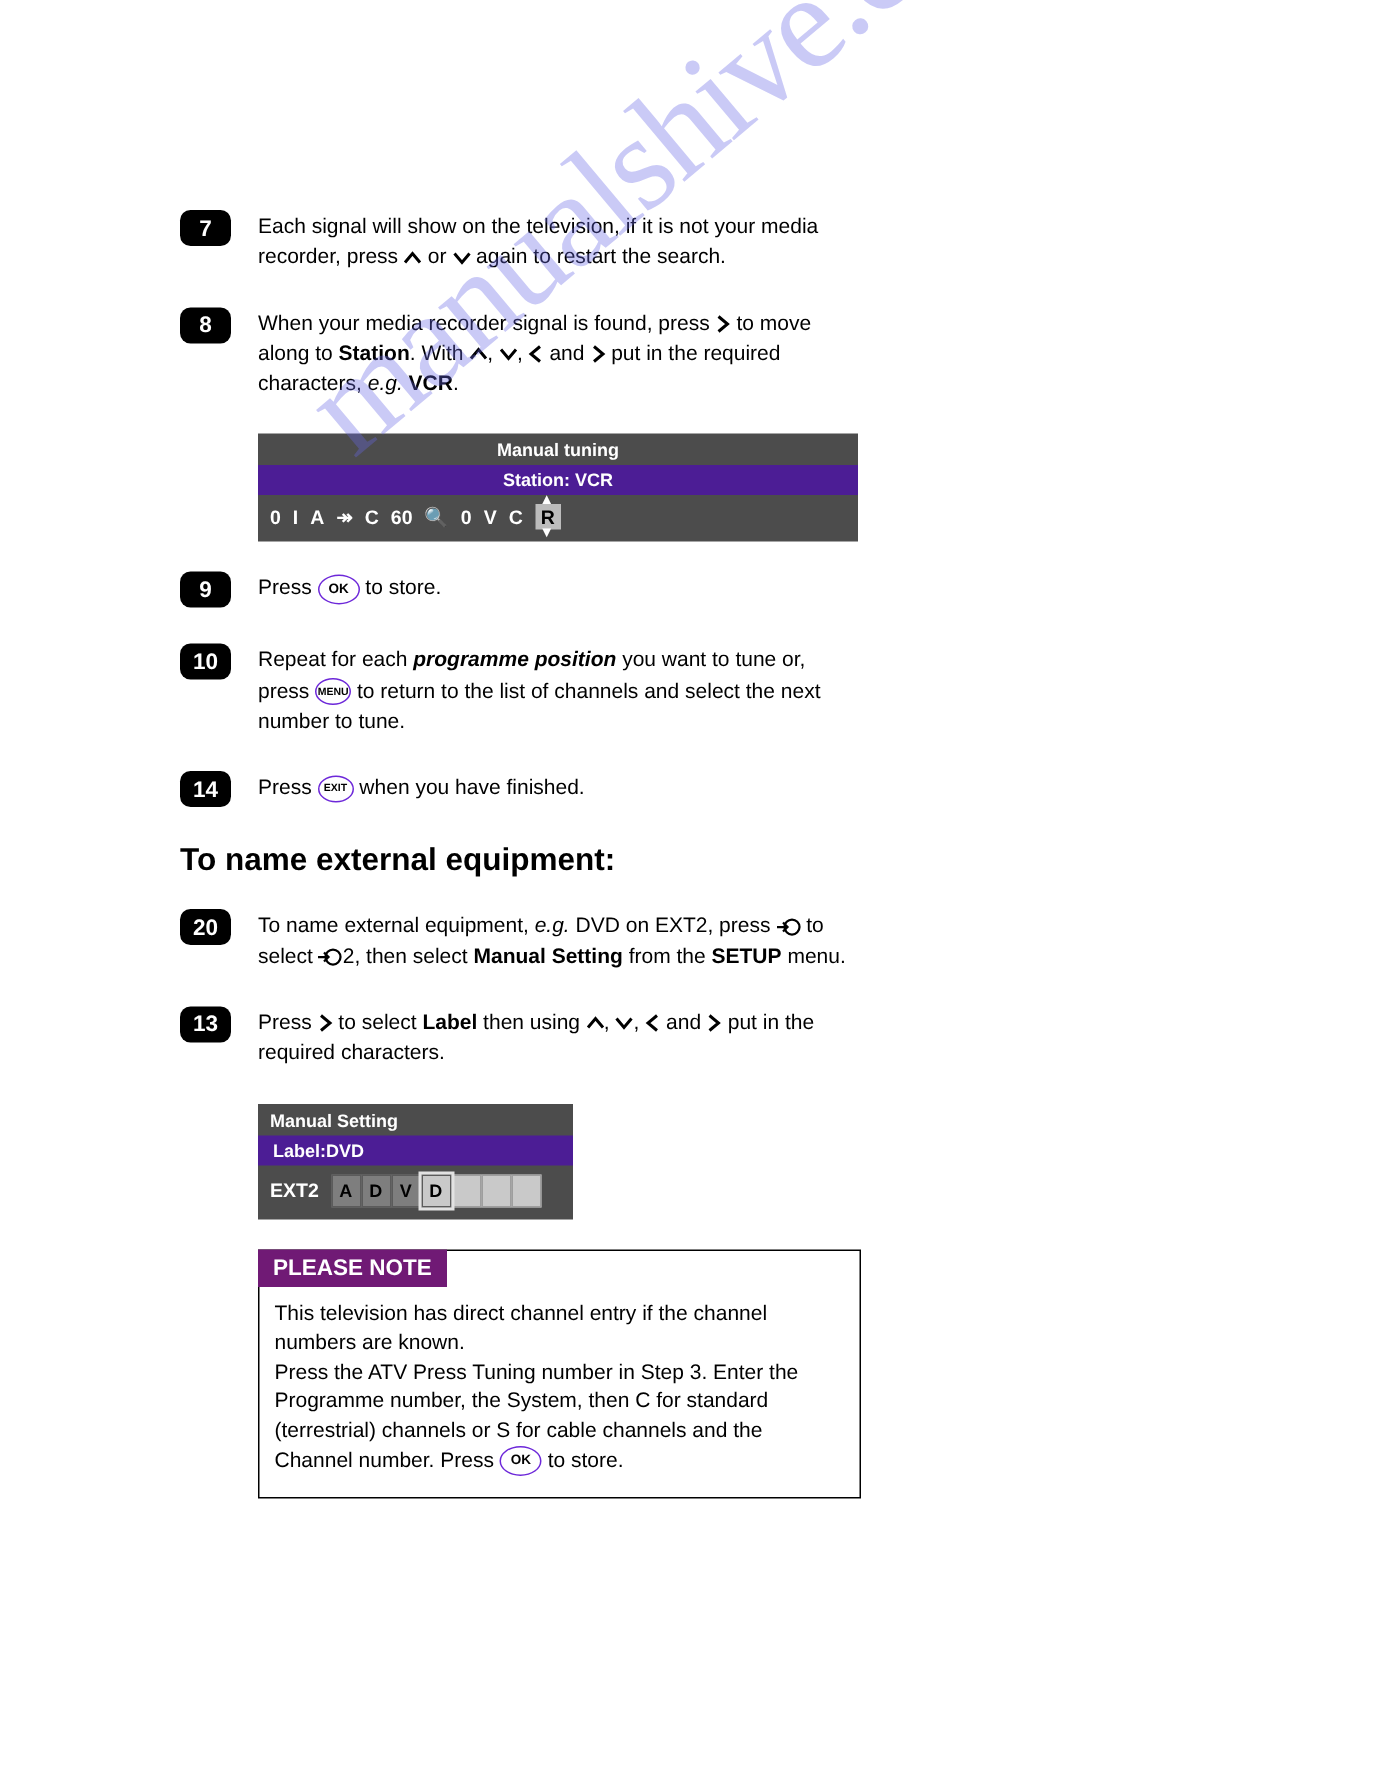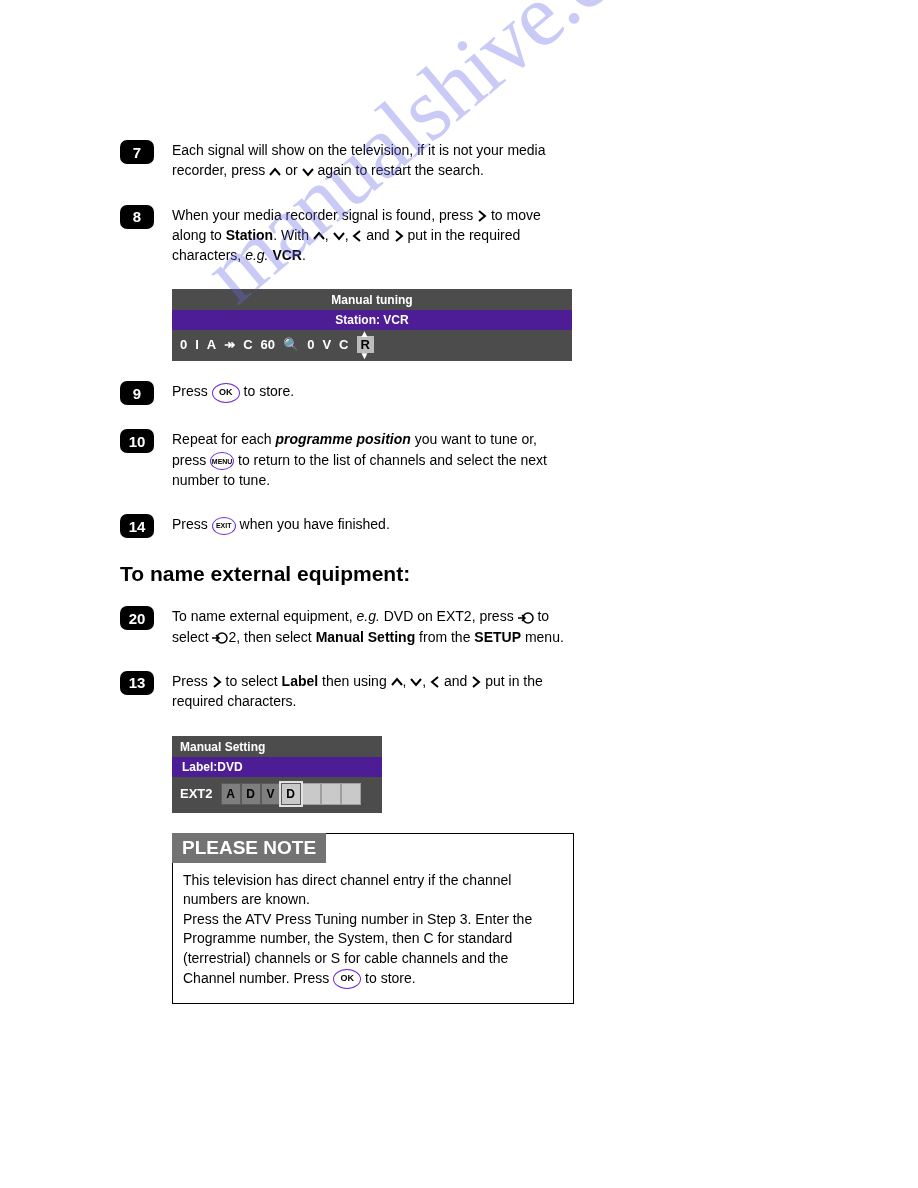--- a/index.html
+++ b/index.html
@@ -109,26 +109,26 @@
     font-weight: bold;
     font-size: 21px;
     margin: 10px 0 20px 0;
   }
   .note-box {
     border: 1px solid #000;
     margin: 20px 0 0 52px;
     width: 400px;
   }
   .note-box .note-head {
-    background: #737373;
+    background: #701a75;
     color: #fff;
     display: inline-block;
     padding: 4px 10px;
     font-weight: bold;
-    font-size: 19px;
+    font-size: 15px;
     margin: -1px 0 0 -1px;
   }
   .note-box .note-body {
     padding: 8px 10px 14px 10px;
     font-size: 14px;
     line-height: 1.4;
   }
   .watermark {
     position: absolute;
     left: 250px;

